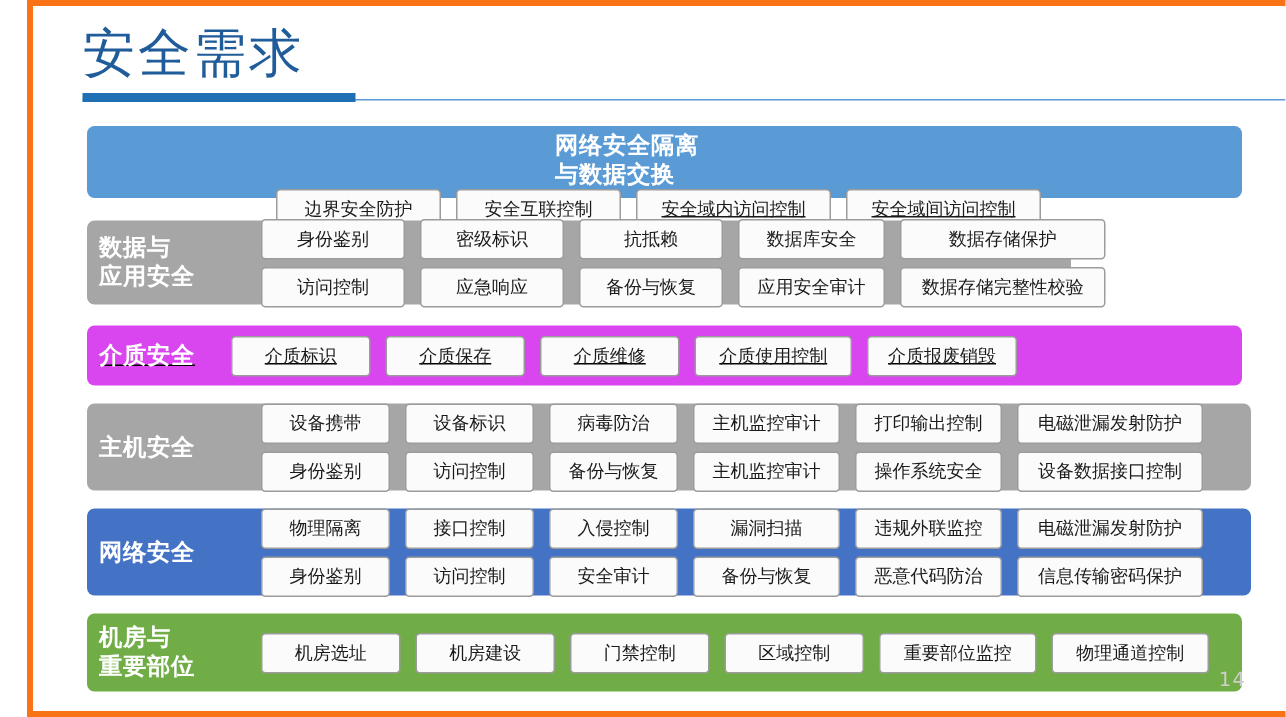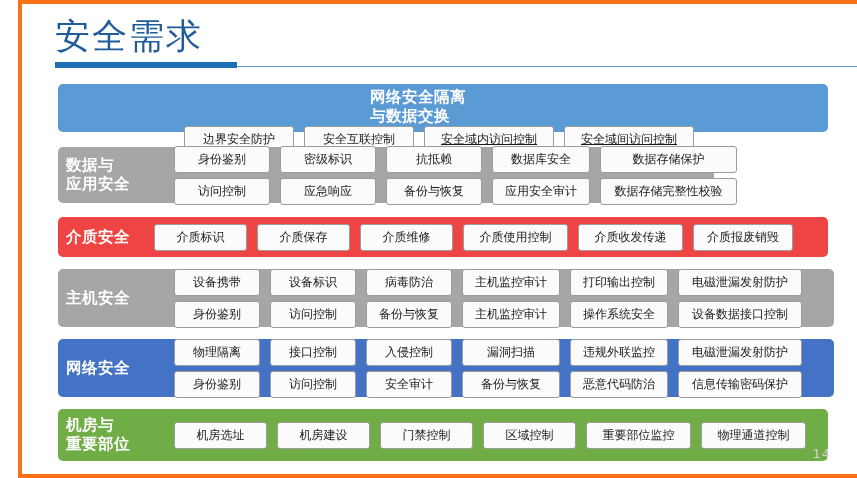--- a/index.html
+++ b/index.html
@@ -99,21 +99,21 @@
     padding: 3px 0 4px 0;
     text-align: center;
     white-space: nowrap;
     box-sizing: border-box;
     margin-right: 10px;
   }
 
   
   .row-blue-light { background: #5B9BD5; }
   .row-gray       { background: #A6A6A6; }
-  .row-orange     { background: #ef4444; }
+  .row-orange     { background: #d946ef; text-decoration: underline; }
   .row-blue-dark  { background: #4472C4; }
   .row-green      { background: #70AD47; }
 
   
   #row-0 { top: 80px;  width: 770px; height: 48px; flex-direction: column; }
   #row-1 { top: 143px; width: 656px; height: 56px; }
   #row-2 { top: 213px; width: 770px; height: 40px; }
   #row-3 { top: 265px; width: 776px; height: 58px; }
   #row-4 { top: 335px; width: 776px; height: 58px; }
   #row-5 { top: 405px; width: 770px; height: 52px; justify-content: space-between; }
@@ -209,21 +209,20 @@
   </div>
 
   <div class="row row-orange" id="row-2">
     <div class="row-label">介质安全</div>
     <div class="row-items">
       <div class="item-line">
         <div class="chip c0">介质标识</div>
         <div class="chip c1">介质保存</div>
         <div class="chip c2">介质维修</div>
         <div class="chip c3">介质使用控制</div>
-        <div class="chip c4">介质收发传递</div>
         <div class="chip c5">介质报废销毁</div>
       </div>
     </div>
   </div>
 
   <div class="row row-gray" id="row-3">
     <div class="row-label">主机安全</div>
     <div class="row-items">
       <div class="item-line">
         <div class="chip c0">设备携带</div>

